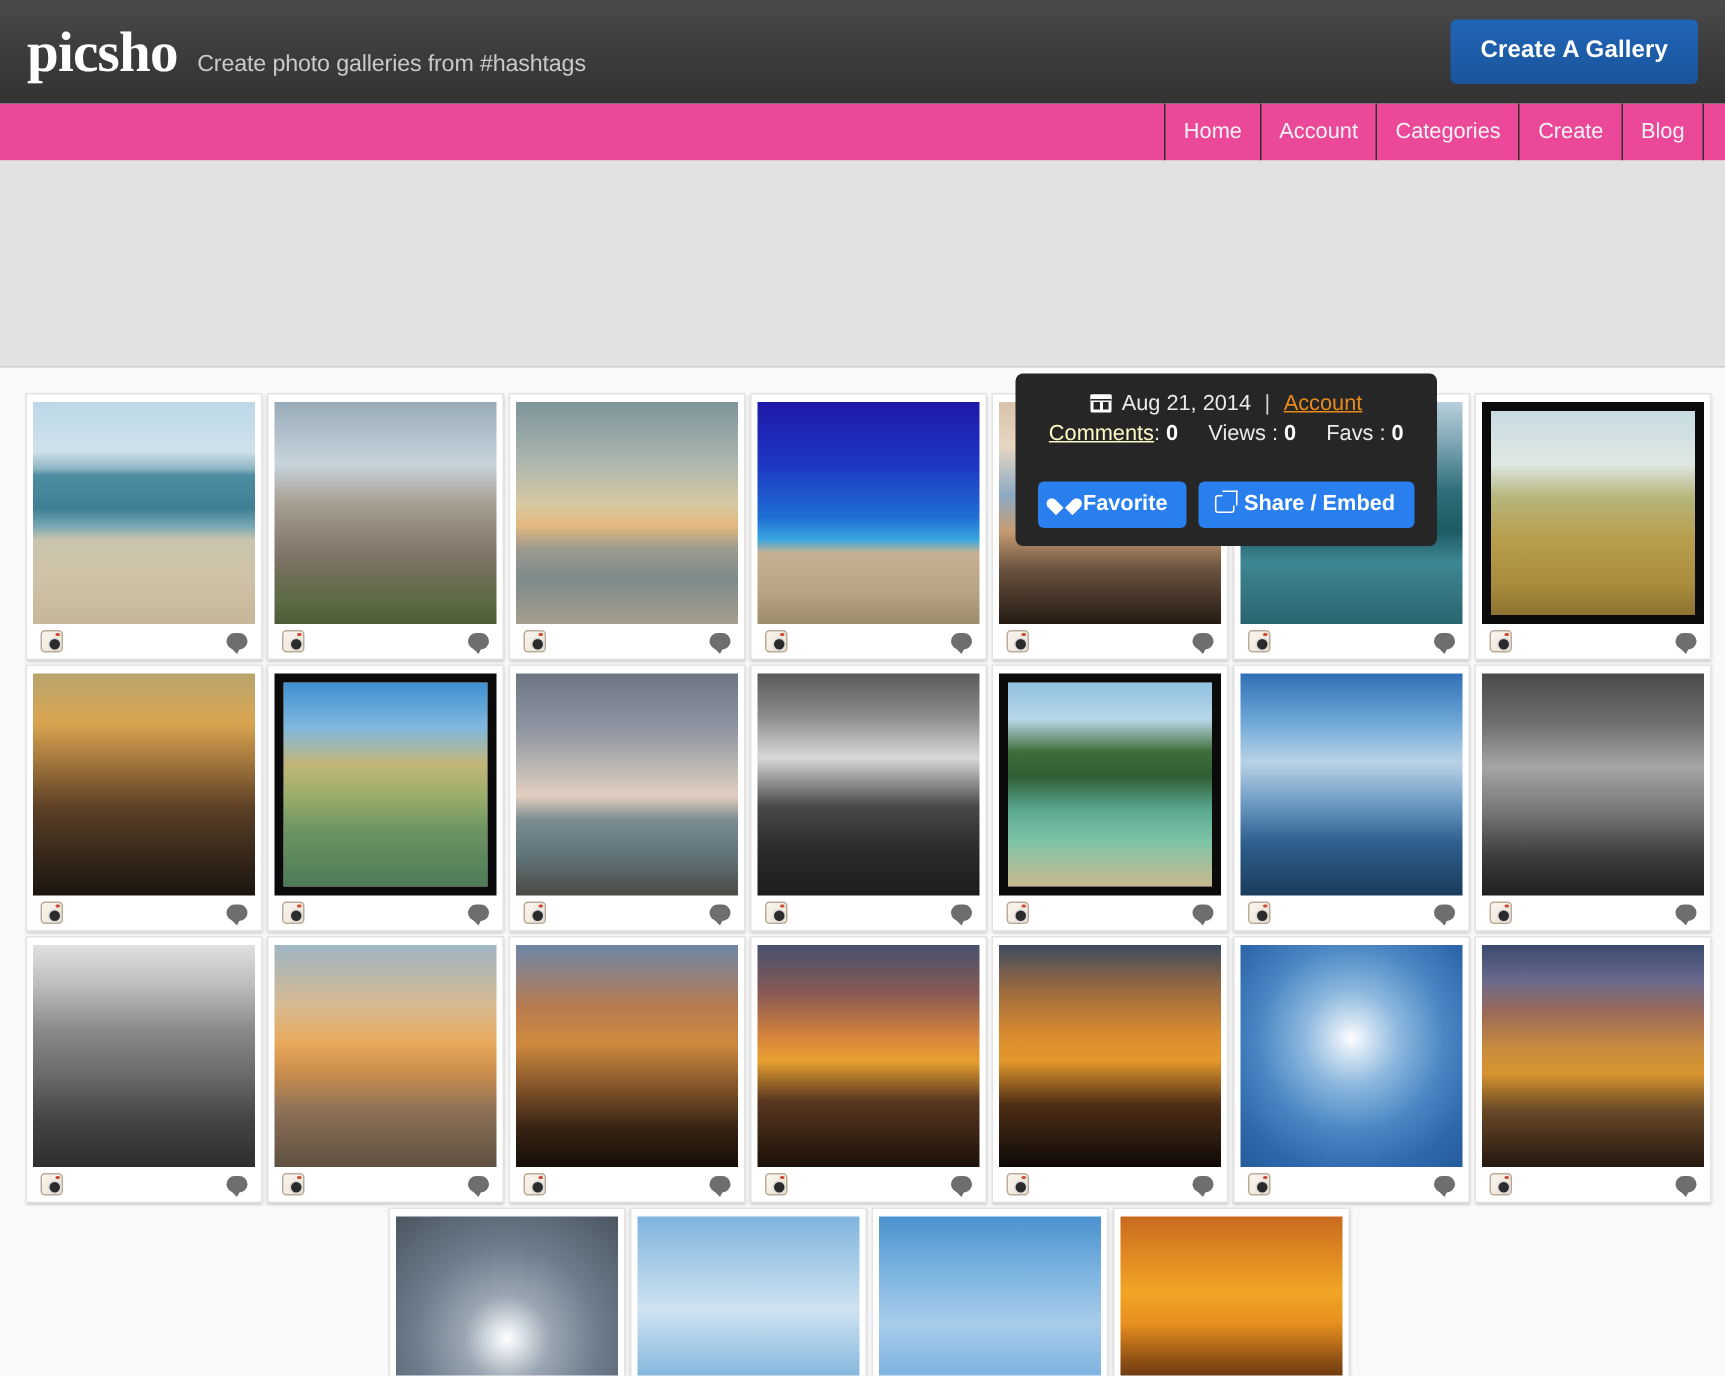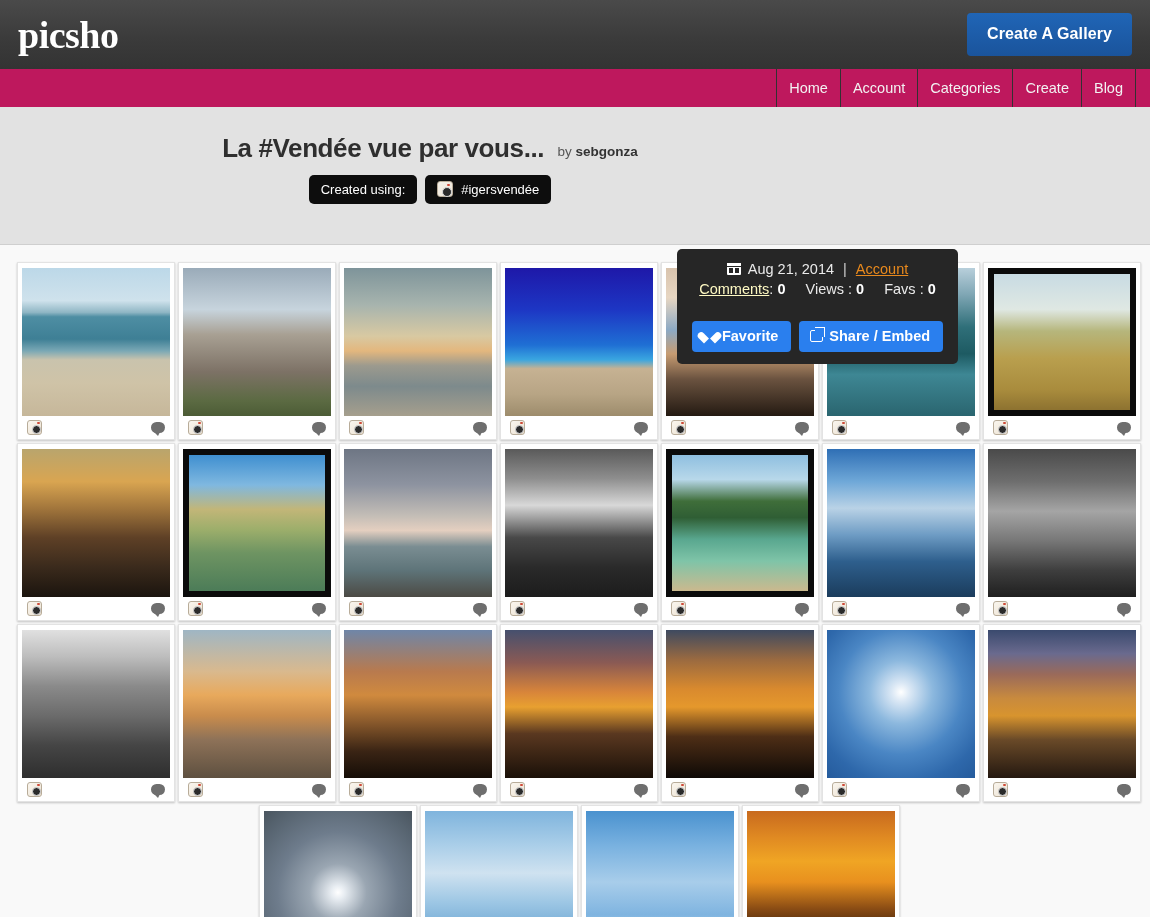--- a/index.html
+++ b/index.html
@@ -42,21 +42,21 @@
     font-size: 16px; font-weight: bold;
     padding: 12px 20px 13px 20px;
     border: none; border-radius: 4px;
     cursor: pointer;
     letter-spacing: 0.1px;
   }
 
   
   .navbar {
     height: 38px;
-    background: #be185d;
+    background: #ec4899;
     display: flex; justify-content: flex-end;
     align-items: stretch;
     padding-right: 14px;
   }
   .nav-list { display: flex; align-items: stretch; }
   .nav-item {
     display: flex; align-items: center;
     padding: 0 12px;
     color: #f2f2f2;
     font-size: 14.5px;
@@ -254,48 +254,36 @@
     border-top: 4px solid #6e6e6e;
   }
   .framed { border: 6px solid #0b0b0b; }
 </style>
 </head>
 <body>
 
 <div class="header">
   <div class="brand-wrap">
     <div class="logo">picsho</div>
+    <div class="tagline">Create photo galleries from #hashtags</div>
   </div>
   <button class="create-btn">Create A Gallery</button>
 </div>
 
 <div class="navbar">
   <div class="nav-list">
     <a class="nav-item">Home</a>
     <a class="nav-item">Account</a>
     <a class="nav-item">Categories</a>
     <a class="nav-item">Create</a>
     <a class="nav-item">Blog</a>
   </div>
 </div>
 
 <div class="title-section">
-  <div class="title-block">
-    <h1 class="gallery-title">La #Vendée vue par vous...</h1>
-    <span class="by-author"><span>by</span> <b>sebgonza</b></span>
-    <div class="badges">
-      <div class="badge">
-        <span>Created using:</span>
-      </div>
-      <div class="badge">
-        <span class="ig-icon"></span>
-        <span>#igersvendée</span>
-      </div>
-    </div>
-  </div>
 
   <div class="meta-panel">
     <div class="meta-row1">
       <span class="cal-icon"></span>
       <span>Aug 21, 2014</span>
       <span class="meta-sep">|</span>
       <span class="meta-cat">Account</span>
     </div>
     <div class="meta-row2">
       <span class="meta-link">Comments</span>:

